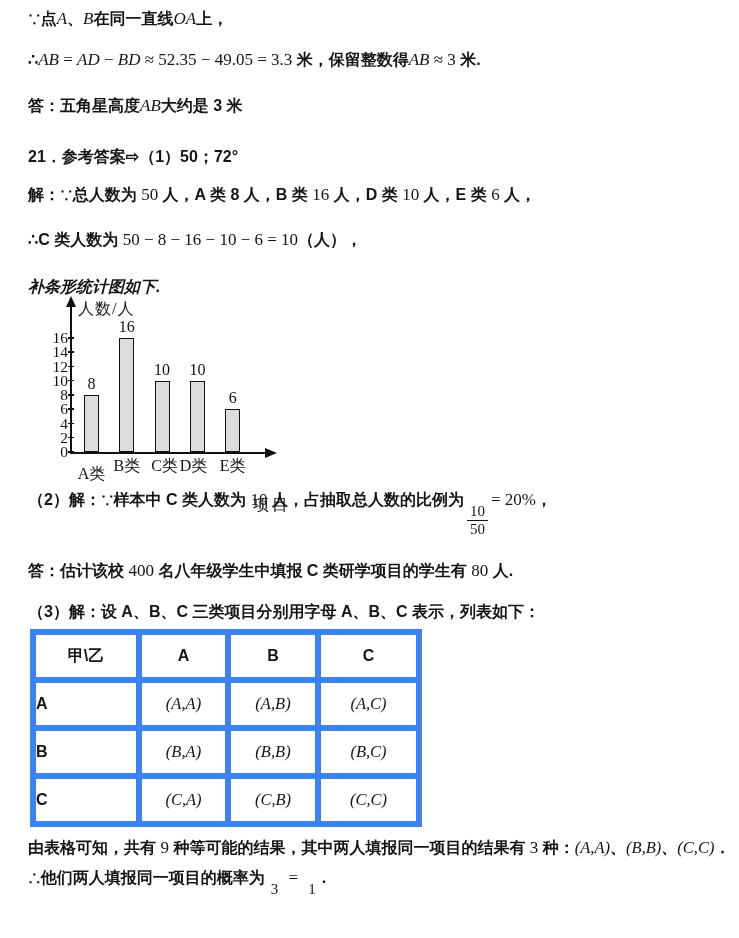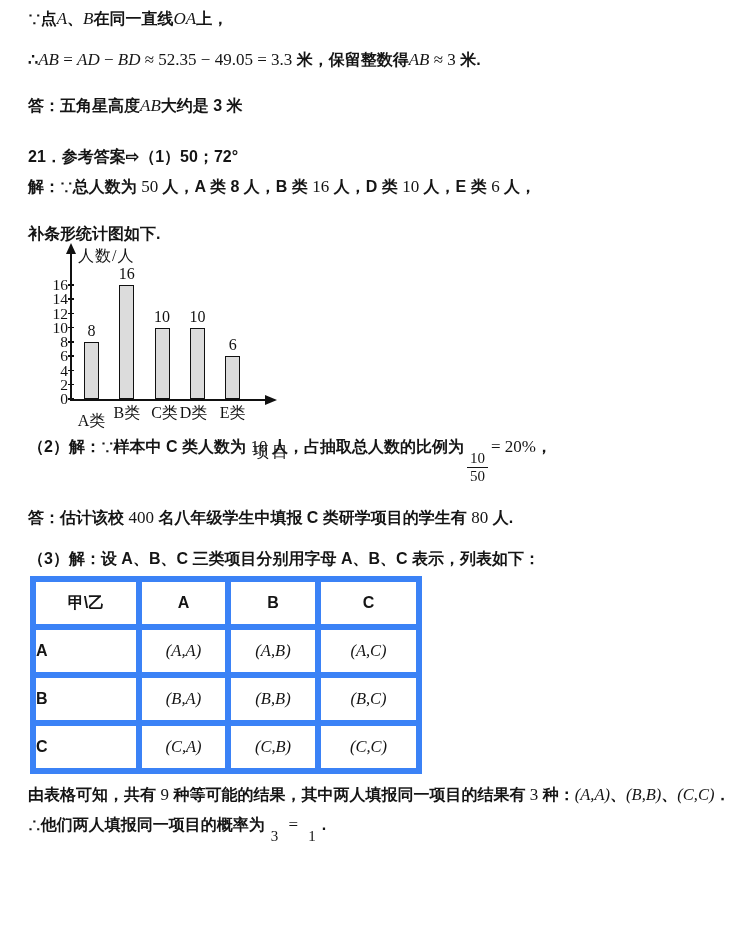--- a/index.html
+++ b/index.html
@@ -16,21 +16,21 @@
     white-space: nowrap;
     font-size: 16px;
     line-height: 22px;
   }
   .cn   { font-family: "Liberation Sans", sans-serif; font-weight: 700; }
   .num  { font-family: "Liberation Serif", serif; font-weight: 400; font-size: 17px; }
   .var  { font-family: "Liberation Serif", serif; font-weight: 400; font-size: 17px; font-style: italic; }
   .pair { font-family: "Liberation Serif", serif; font-weight: 400; font-size: 16.5px; font-style: italic; }
 
   .mt19 { margin-top: 19px; } .mt24 { margin-top: 24px; } .mt29 { margin-top: 29px; }
-  .mt18 { margin-top: 8px; } .mt23 { margin-top: 23px; } .mt25 { margin-top: 25px; }
+  .mt18 { margin-top: 16px; } .mt23 { margin-top: 23px; } .mt25 { margin-top: 25px; font-style: italic; }
   .mt12 { margin-top: 12px; } .mt17 { margin-top: 17px; } .mt22 { margin-top: 22px; }
   .mt10 { margin-top: 10px; } .mt8  { margin-top: 8px;  }
 
   .frac {
     display: inline-flex; flex-direction: column; align-items: center;
     vertical-align: -11px; margin: 0 3px;
     font-family: "Liberation Serif", serif; font-size: 15px; line-height: 17px;
   }
   .frac .fnum { padding: 0 3px; }
   .frac .fden { padding: 0 3px; border-top: 1.5px solid #151515; }
@@ -77,20 +77,21 @@
   <p><span class="cn">∵点</span><span class="var">A</span><span class="cn">、</span><span class="var">B</span><span class="cn">在同一直线</span><span class="var">OA</span><span class="cn">上，</span></p>
 
   <p class="mt19"><span class="cn">∴</span><span class="var">AB</span><span class="num"> = </span><span class="var">AD</span><span class="num"> − </span><span class="var">BD</span><span class="num"> ≈ 52.35 − 49.05 = 3.3</span><span class="cn"> 米，保留整数得</span><span class="var">AB</span><span class="num"> ≈ 3</span><span class="cn"> 米.</span></p>
 
   <p class="mt24"><span class="cn">答：五角星高度</span><span class="var">AB</span><span class="cn">大约是 3 米</span></p>
 
   <p class="mt29"><span class="cn">21．参考答案⇨（1）50；72°</span></p>
 
   <p class="mt18"><span class="cn">解：∵总人数为 </span><span class="num">50</span><span class="cn"> 人，A 类 8 人，B 类 </span><span class="num">16</span><span class="cn"> 人，D 类 </span><span class="num">10</span><span class="cn"> 人，E 类 </span><span class="num">6</span><span class="cn"> 人，</span></p>
 
+  <p class="mt23"><span class="cn">∴C 类人数为 </span><span class="num">50 − 8 − 16 − 10 − 6 = 10</span><span class="cn">（人），</span></p>
 
   <p class="mt25"><span class="cn">补条形统计图如下.</span></p>
 
   <div class="chart">
     <div class="chart-ylabel">人数/人</div>
     <div class="yaxis"></div>
     <div class="yarrow"></div>
     <div class="xaxis"></div>
     <div class="xarrow"></div>
     <div class="chart-xlabel">项目</div>

